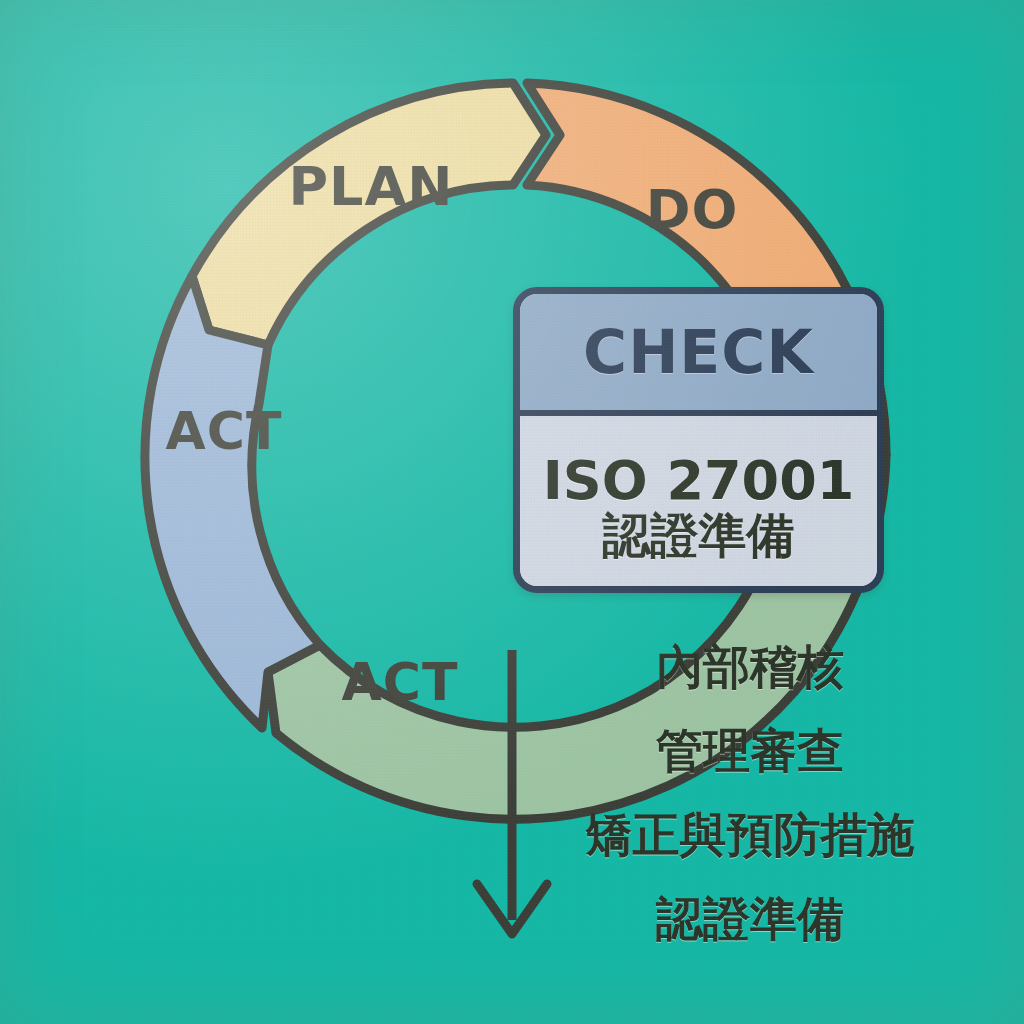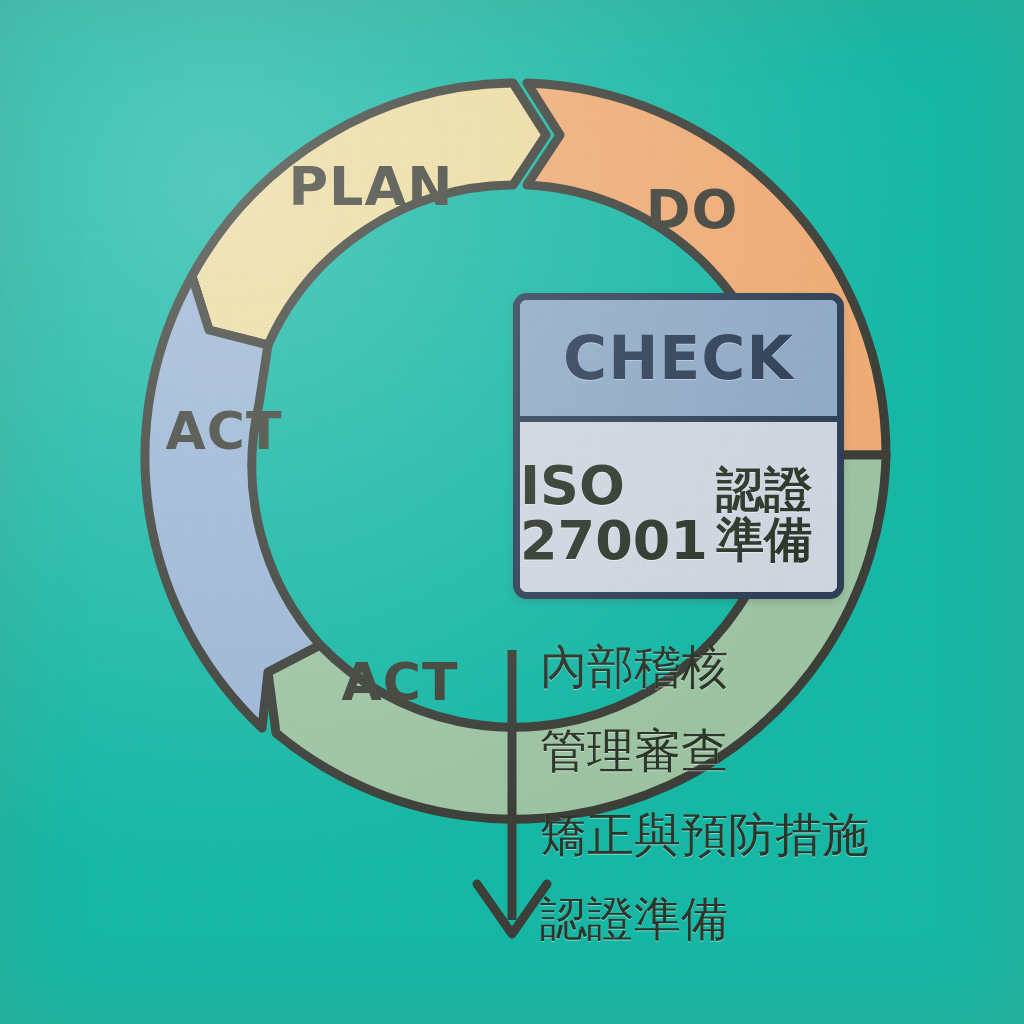--- a/index.html
+++ b/index.html
@@ -46,26 +46,26 @@
     font-family: "DejaVu Sans", "Liberation Sans", sans-serif;
     font-weight: bold;
     fill: #3d4038;
     letter-spacing: 1px;
   }
 
   
   #check-card {
     position: absolute;
     left: 513px;
-    top: 293px;
-    width: 331px;
+    top: 287px;
+    width: 371px;
     height: 306px;
     box-sizing: border-box;
     border: 7px solid #2c3e56;
-    border-radius: 14px;
+    border-radius: 24px;
     overflow: hidden;
     background: #ced6e2;
     z-index: 20;
     box-shadow: 0 3px 7px rgba(60,50,30,.18);
   }
   #check-card-header {
     height: 116px;
     background: #8ea9c6;
     border-bottom: 6px solid #2c3e56;
     display: flex;
@@ -76,21 +76,21 @@
     font-size: 60px;
     font-weight: bold;
     color: #2a3c55;
     letter-spacing: 1px;
     text-shadow: 0 1px 0 rgba(255,255,255,.35);
   }
   #check-card-body {
     height: 178px;
     background: #ced6e2;
     display: flex;
-    flex-direction: row;
+    flex-direction: column;
     align-items: center;
     justify-content: center;
     padding-top: 2px;
   }
   #check-card-body .std {
     font-size: 54px;
     font-weight: bold;
     color: #2c3529;
     letter-spacing: 0px;
     line-height: 1.02;
@@ -108,28 +108,29 @@
   
   #deliverables {
     position: absolute;
     left: 540px;
     top: 624px;
     width: 420px;
     z-index: 25;
   }
   #deliverables .item {
     font-size: 47px;
-    font-weight: normal;
+    font-weight: bold;
     color: #2b3429;
     line-height: 1.0;
     height: 84px;
     display: flex;
     align-items: center;
     white-space: nowrap;
     text-shadow: 0 1px 0 rgba(255,255,255,.45);
+    justify-content: center;
   }
   svg#flow-arrow {
     position: absolute;
     left: 0; top: 0;
     width: 1024px;
     height: 1024px;
     z-index: 24;
     pointer-events: none;
   }
 </style>

